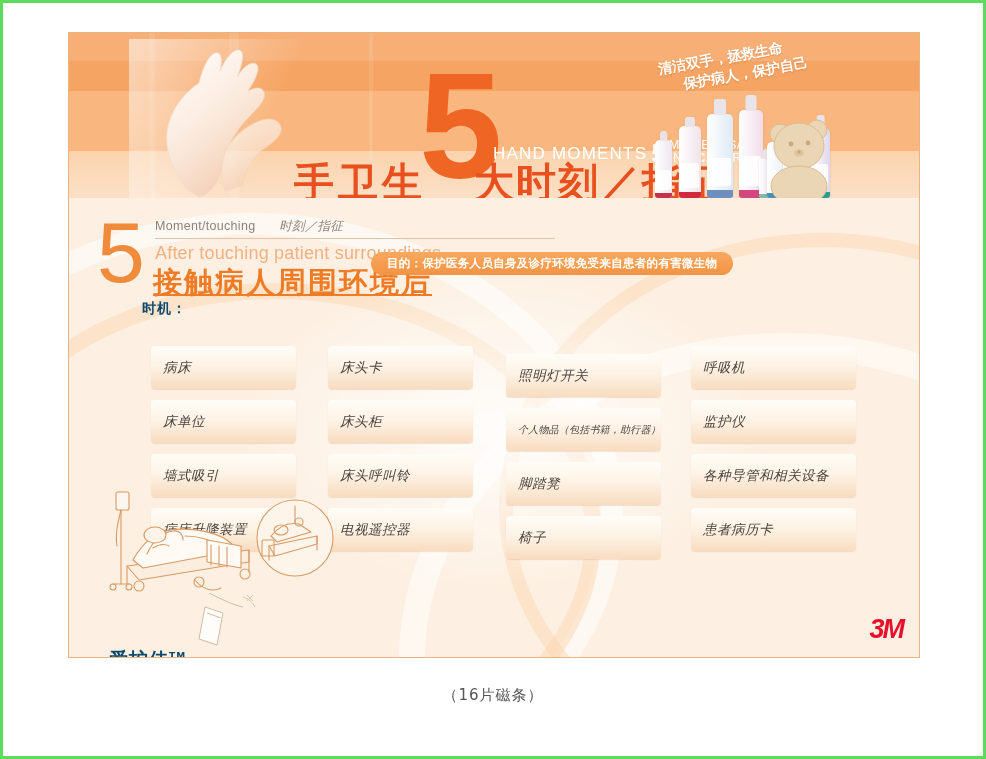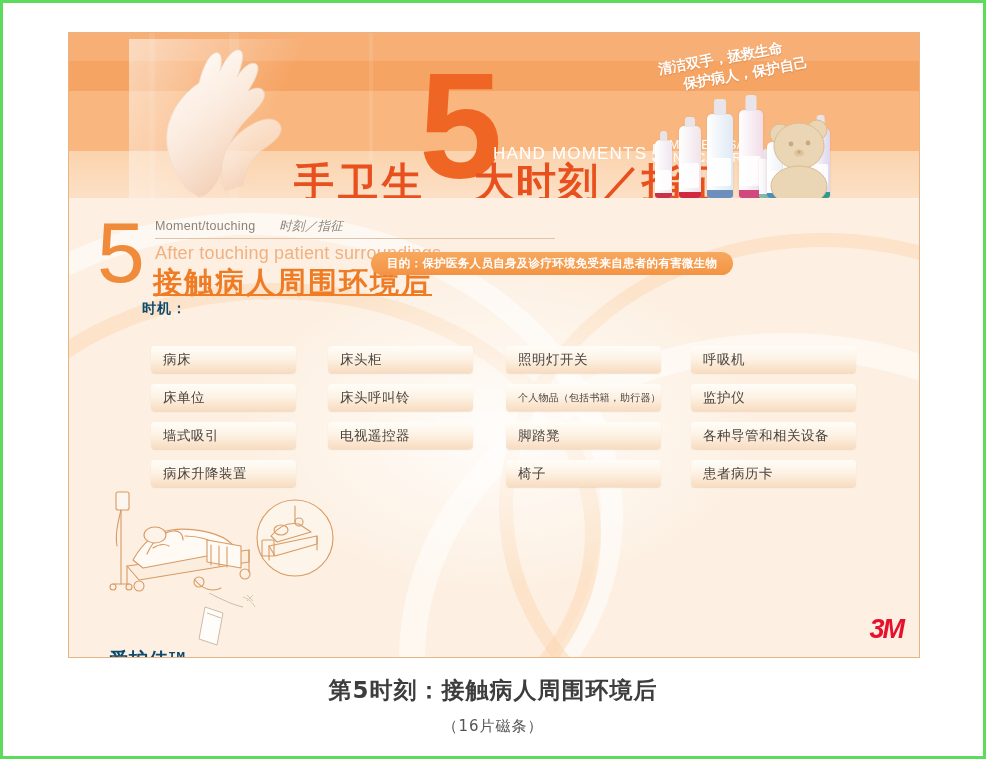--- a/index.html
+++ b/index.html
@@ -322,32 +322,33 @@
     left: 82px;
     top: 313px;
     width: 730px;
   }
   .gcol {
     position: absolute;
     top: 0;
   }
   .gcol.c0 { left: 0px;   width: 145px; }
   .gcol.c1 { left: 177px; width: 145px; }
-  .gcol.c2 { left: 355px; width: 155px; }
+  .gcol.c2 { left: 355px; width: 155px; margin-top: 8px; }
   .gcol.c3 { left: 540px; width: 165px; }
 
   .tile {
     position: relative;
-    height: 27px;
+    height: 43px;
     margin-bottom: 11px;
     border-radius: 4px;
     background: linear-gradient(to bottom, #fffdf8 0%, #fdf3e6 45%, #f8dcc0 100%);
     box-shadow: 0 1px 1px rgba(210,160,120,0.28);
     display: flex;
     align-items: center;
+    font-style: italic;
   }
   .tile span {
     padding-left: 12px;
     font-size: 13.5px;
     color: #4a443f;
     font-family: "DejaVu Sans", sans-serif;
     letter-spacing: 0.5px;
     white-space: nowrap;
   }
   .tile span.small {
@@ -565,20 +566,23 @@
         <div class="tile">
             <span>墙式吸引</span>
           </div>
         <div class="tile">
             <span>病床升降装置</span>
           </div>
       </div>
 
       <div class="gcol c1">
         <div class="tile">
+            <span>床头卡</span>
+          </div>
+        <div class="tile">
             <span>床头柜</span>
           </div>
         <div class="tile">
             <span>床头呼叫铃</span>
           </div>
         <div class="tile">
             <span>电视遥控器</span>
           </div>
       </div>
 
@@ -667,17 +671,16 @@
         <path d="M10 20 L24 25"></path>
         <path d="M46 4 C52 6 56 10 58 14" stroke="#ddc6ad"></path>
         <path d="M50 2 L56 8 M56 2 L50 8" stroke="#ddc6ad"></path>
       </g>
     </svg>
 
     <div id="logo-3m">3M</div>
   </div>
 
   <div id="caption">
-    <div id="caption-title">第5时刻：接触病人周围环境后</div>
     <div id="caption-sub">（16片磁条）</div>
   </div>
 
 </div>
 
 </body></html>

